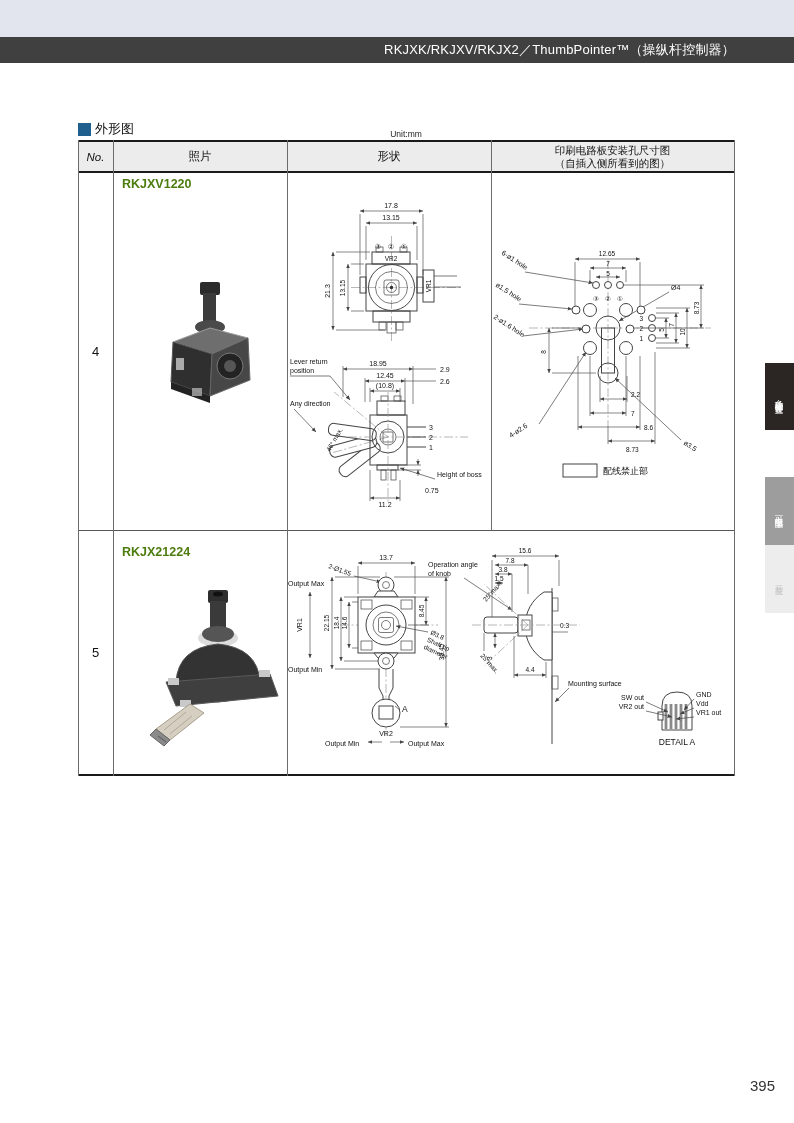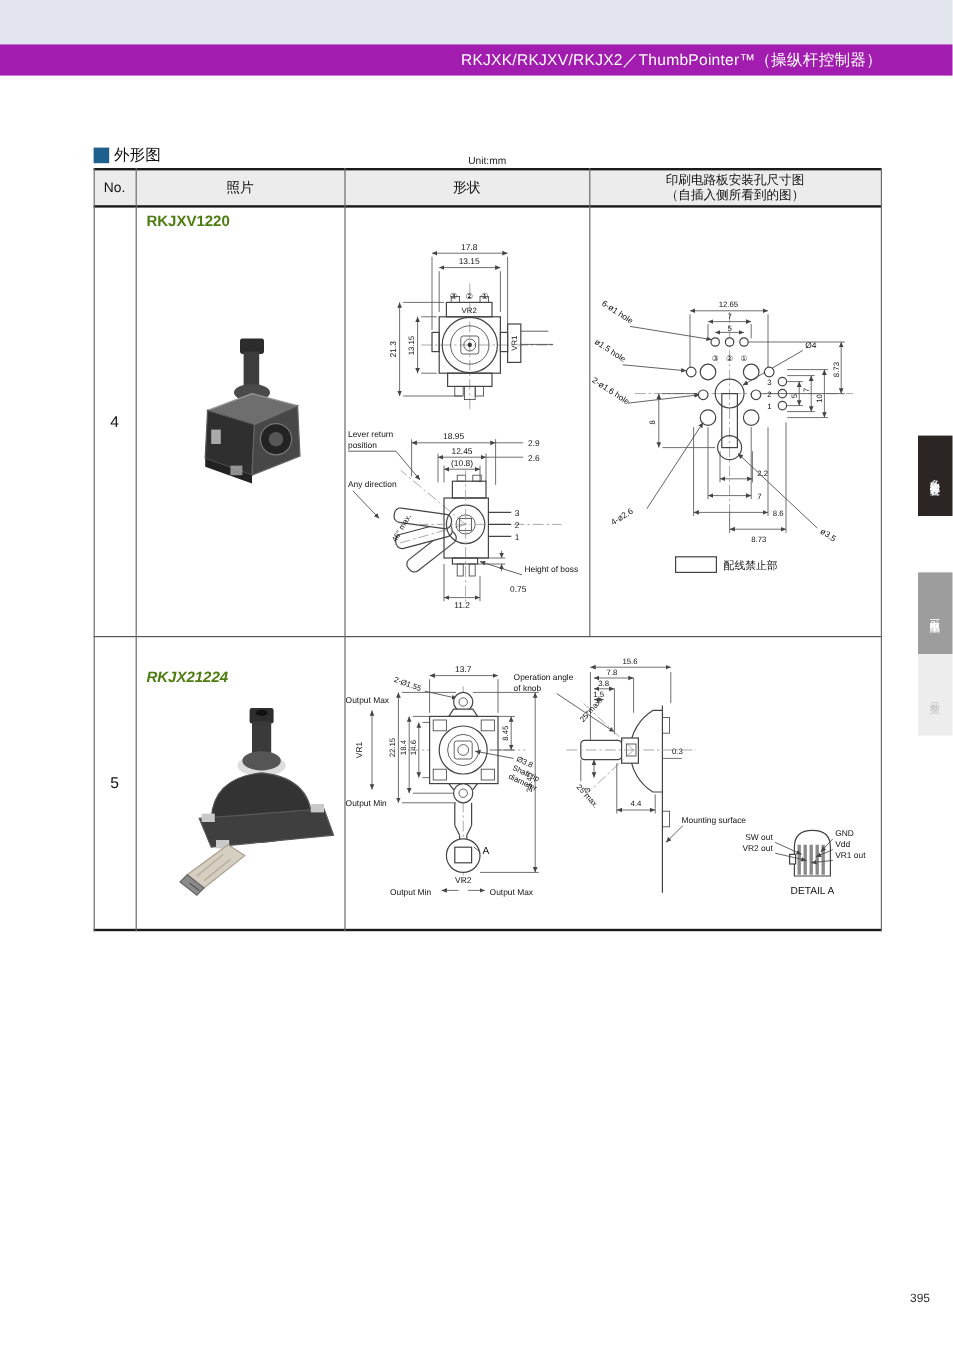--- a/index.html
+++ b/index.html
@@ -1,21 +1,21 @@
 <!DOCTYPE html>
 <html><head>
 <meta charset="utf-8">
 <style>
   html,body{margin:0;padding:0;background:#fff;}
   .page{position:relative;width:794px;height:1123px;background:#fff;overflow:hidden;
         font-family:"Liberation Sans","DejaVu Sans",sans-serif;color:#111;}
   .abs{position:absolute;}
   
   .band-top{left:0;top:0;width:794px;height:37px;background:#e2e4ee;}
-  .header-bar{left:0;top:37px;width:794px;height:26px;background:#a21caf;
+  .header-bar{left:0;top:37px;width:794px;height:26px;background:#404040;
               display:flex;align-items:center;justify-content:flex-end;padding-right:59px;box-sizing:border-box;}
   .header-bar span{color:#fff;font-size:13px;letter-spacing:.2px;}
   
   .sec{left:78px;top:120px;display:flex;align-items:center;gap:4px;}
   .sec .sq{width:13px;height:13px;background:#1e5f8d;display:inline-block;}
   .sec .t{font-size:13px;font-weight:normal;color:#111;}
   .unit{left:78px;top:129px;width:656px;text-align:center;font-size:8.5px;color:#222;}
   
   .table{left:78px;top:140px;width:657px;height:636px;}
   .hl{position:absolute;left:0;width:657px;background:#1a1a1a;}
@@ -27,21 +27,21 @@
   .rowno{position:absolute;display:flex;align-items:center;justify-content:center;font-size:13px;color:#111;}
   .model{position:absolute;font-size:12.5px;font-weight:bold;color:#4d7c0f;}
   
   .tab{position:absolute;left:765px;width:29px;display:flex;align-items:center;justify-content:center;
        writing-mode:vertical-rl;text-orientation:upright;font-size:8.5px;letter-spacing:1px;}
   .tab1{top:363px;height:67px;background:#2b2523;color:#fff;}
   .tab2{top:477px;height:68px;background:#9d9d9d;color:#fff;}
   .tab3{top:545px;height:68px;background:#ededed;color:#c9c9c9;}
   
   .logo{left:0;top:1074px;width:794px;text-align:center;font-size:17px;font-weight:bold;color:#2f6ba6;}
-  .pageno{top:1077px;right:19px;font-size:10px;color:#333;}
+  .pageno{top:1077px;right:19px;font-size:15px;color:#333;}
   
   svg text{font-family:"Liberation Sans","DejaVu Sans",sans-serif;font-size:7px;fill:#111;}
   svg text.f6{font-size:6.5px;}
   svg text.f8{font-size:8.5px;}
   svg text.cjk{font-size:9px;}
   .ln{stroke:#444;fill:none;stroke-width:1;}
   .lt{stroke:#444;fill:none;stroke-width:.7;}
   .dim{stroke:#555;fill:none;stroke-width:.7;}
   .dash{stroke:#999;fill:none;stroke-width:.7;stroke-dasharray:9 2.5 2 2.5;}
   .fillw{fill:#fff;}
@@ -68,32 +68,32 @@
     <div class="hl" style="top:0;height:2px;"></div>
     <div class="hl" style="top:31px;height:2px;"></div>
     <div class="hl" style="top:390px;height:1px;background:#555;"></div>
     <div class="hl" style="top:634px;height:2px;"></div>
     <div class="vl" style="left:0;height:636px;"></div>
     <div class="vl" style="left:35px;height:636px;"></div>
     <div class="vl" style="left:209px;height:636px;"></div>
     <div class="vl" style="left:413px;height:391px;"></div>
     <div class="vl" style="left:656px;height:636px;"></div>
 
-    <div class="th" style="left:0;width:35px;">No.</div>
+    <div class="th" style="left:0;width:35px;font-style:italic;">No.</div>
     <div class="th" style="left:35px;width:174px;">照片</div>
     <div class="th" style="left:209px;width:204px;">形状</div>
     <div class="th small" style="left:413px;width:243px;">
       <div>印刷电路板安装孔尺寸图</div>
       <div>（自插入侧所看到的图）</div>
     </div>
 
     <div class="rowno" style="left:0;top:33px;width:35px;height:357px;">4</div>
     <div class="rowno" style="left:0;top:391px;width:35px;height:243px;">5</div>
     <div class="model" style="left:44px;top:37px;">RKJXV1220</div>
-    <div class="model" style="left:44px;top:417px;font-style:italic;">RKJX21224</div>
+    <div class="model" style="left:44px;top:405px;">RKJX21224</div>
 
     <svg class="abs" style="left:62px;top:140px;" width="135" height="125" viewBox="0 0 135 125">
       <rect x="60" y="2" width="20" height="13" rx="2" fill="#2c2c2c"></rect>
       <rect x="63" y="13" width="13" height="32" fill="#3c3c3c"></rect>
       <ellipse cx="70" cy="47" rx="15" ry="7" fill="#4a4a4a"></ellipse>
       <polygon points="33,62 70,48 108,58 72,74" fill="#6e6e6e" stroke="#9a9a9a" stroke-width="1"></polygon>
       <polygon points="33,62 72,74 70,116 31,102" fill="#2f2f2f" stroke="#555" stroke-width="1"></polygon>
       <polygon points="72,74 108,58 110,100 70,116" fill="#474747" stroke="#666" stroke-width="1"></polygon>
       <circle cx="90" cy="86" r="13" fill="#232323" stroke="#777"></circle>
       <circle cx="90" cy="86" r="6" fill="#565656"></circle>

